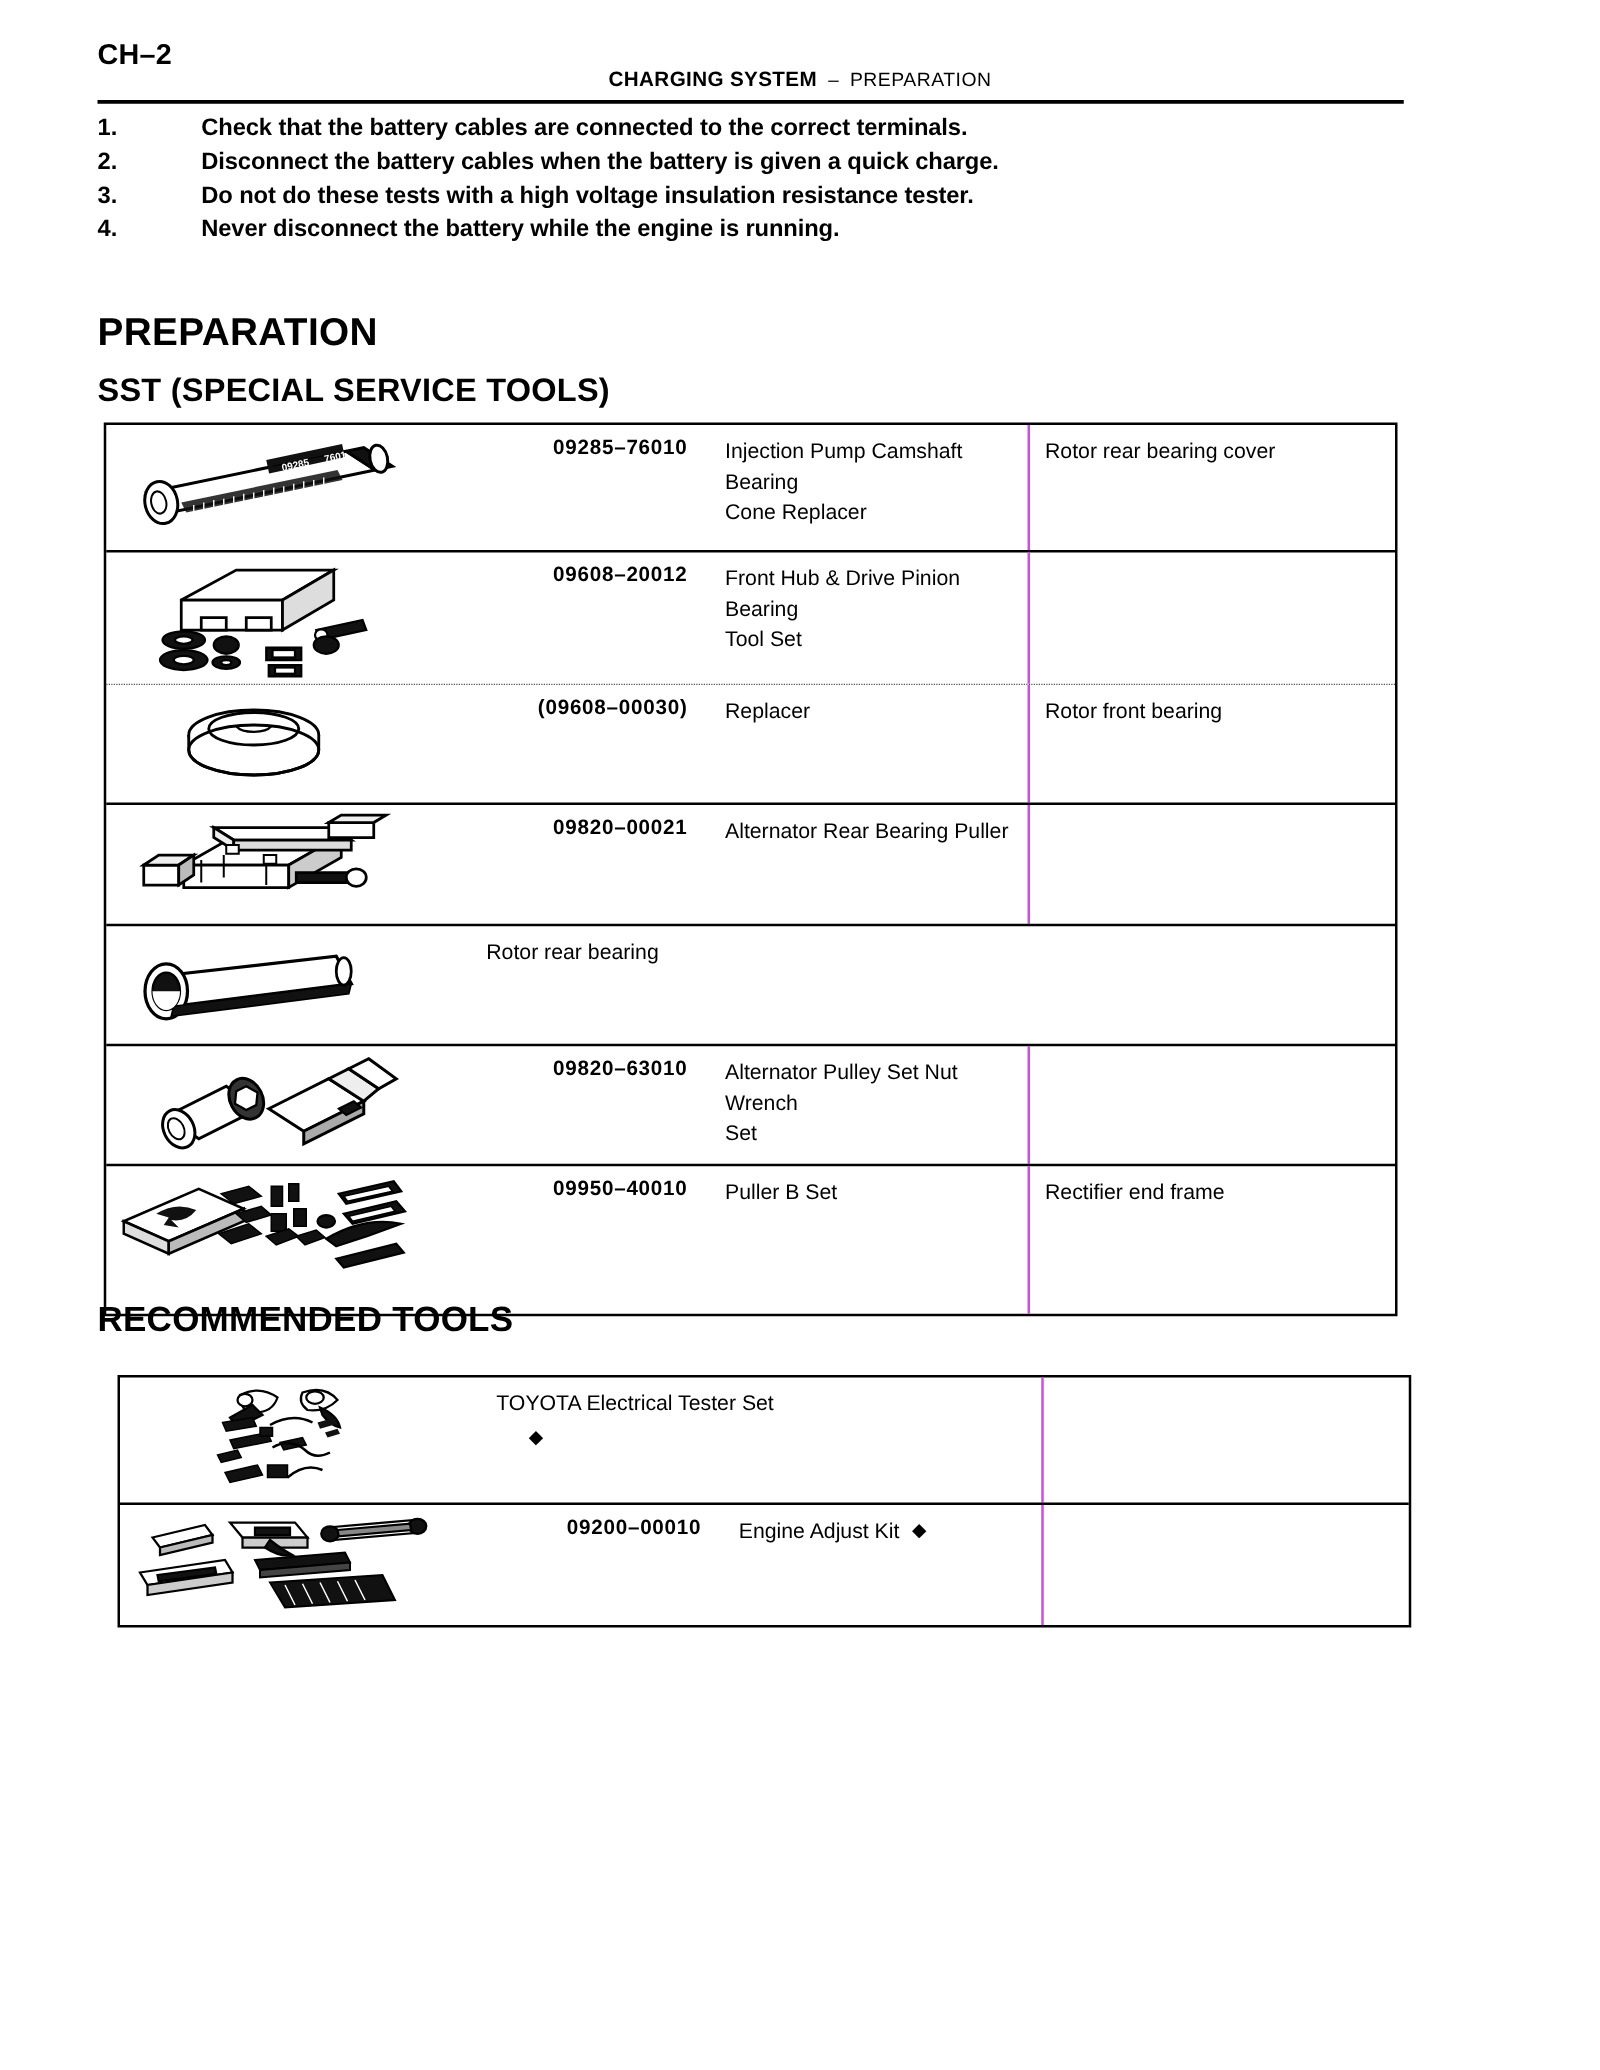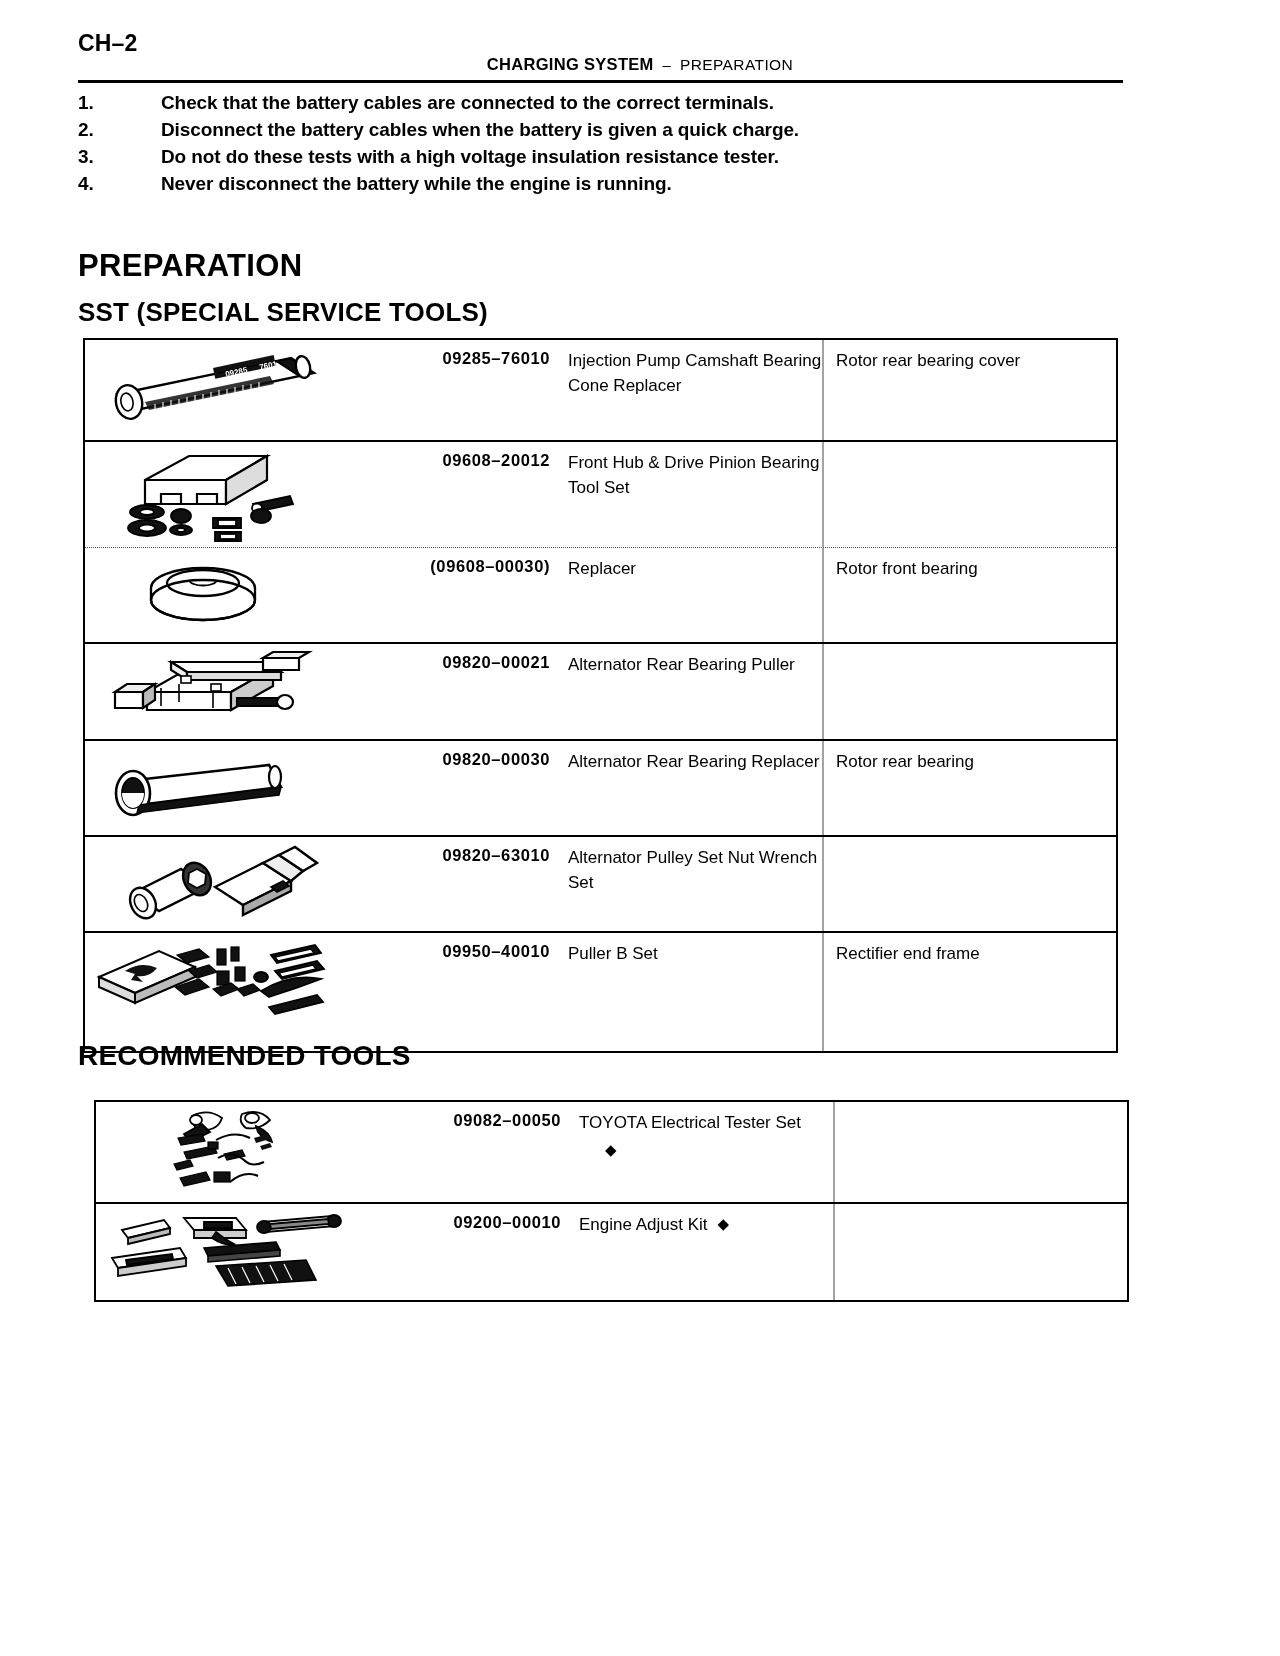--- a/index.html
+++ b/index.html
@@ -77,22 +77,23 @@
 
   .cell-img {
     flex: 0 0 292px;
     position: relative;
     overflow: hidden;
   }
   .cell-body {
     flex: 1 1 auto;
     display: flex;
     padding-top: 9px;
-    border-right: 2px solid #a3a3a3;
+    border-right: 2px solid #d946ef;
     min-width: 0;
+    gap: 12px;
   }
   .cell-part {
     flex: 0 0 182px;
     text-align: right;
     padding-right: 9px;
     font-size: 16.5px;
     font-weight: bold;
     letter-spacing: 0.6px;
     white-space: nowrap;
   }
@@ -289,26 +290,20 @@
           <g stroke="#000" stroke-width="2.6" fill="#fff">
             <path d="M42 40 L184 24 L196 46 L54 64 Z"></path>
             <ellipse cx="48" cy="52" rx="17" ry="22"></ellipse>
           </g>
           <path d="M54 64 L196 46 L194 54 L52 72 Z" fill="#111" stroke="#000" stroke-width="1.4"></path>
           <ellipse cx="48" cy="52" rx="11" ry="15" fill="#111" stroke="#000" stroke-width="1.8"></ellipse>
           <path d="M37 52 A11 15 0 0 0 59 52 Z" fill="#fff"></path>
           <ellipse cx="190" cy="36" rx="6" ry="11" fill="#fff" stroke="#000" stroke-width="2.2"></ellipse>
         </svg>
       </div>
-      <div class="cell-body">
-        <div class="cell-part">09820–00030</div>
-        <div class="cell-desc">
-          <span>Alternator Rear Bearing Replacer</span>
-        </div>
-      </div>
       <div class="cell-note">Rotor rear bearing</div>
     </div>
 
     <div class="trow" style="height:96px;">
       <div class="cell-img">
         <svg width="292" height="92" viewBox="0 0 292 92">
           <g stroke="#000" stroke-width="2.4" fill="#fff">
             <path d="M48 56 L96 32 L122 50 L74 74 Z"></path>
             <ellipse cx="58" cy="66" rx="12" ry="16" transform="rotate(-27 58 66)"></ellipse>
             <ellipse cx="112" cy="42" rx="13" ry="17" transform="rotate(-27 112 42)" fill="#333"></ellipse>
@@ -409,21 +404,20 @@
             <path d="M134 80 q14 -12 28 -6"></path>
             <path d="M120 38 q18 -10 34 -2"></path>
           </g>
           <g fill="#111">
             <path d="M158 36 l14 -4 l2 5 l-14 4 Z"></path>
             <path d="M164 44 l10 -3 l2 4 l-10 3 Z"></path>
           </g>
         </svg>
       </div>
       <div class="cell-body">
-        <div class="cell-part">09082–00050</div>
         <div class="cell-desc">
           <span>TOYOTA Electrical Tester Set</span>
           <span class="center-diamond diamond">◆</span>
         </div>
       </div>
       <div class="cell-note"></div>
     </div>
 
     <div class="trow" style="height:98px;">
       <div class="cell-img">

